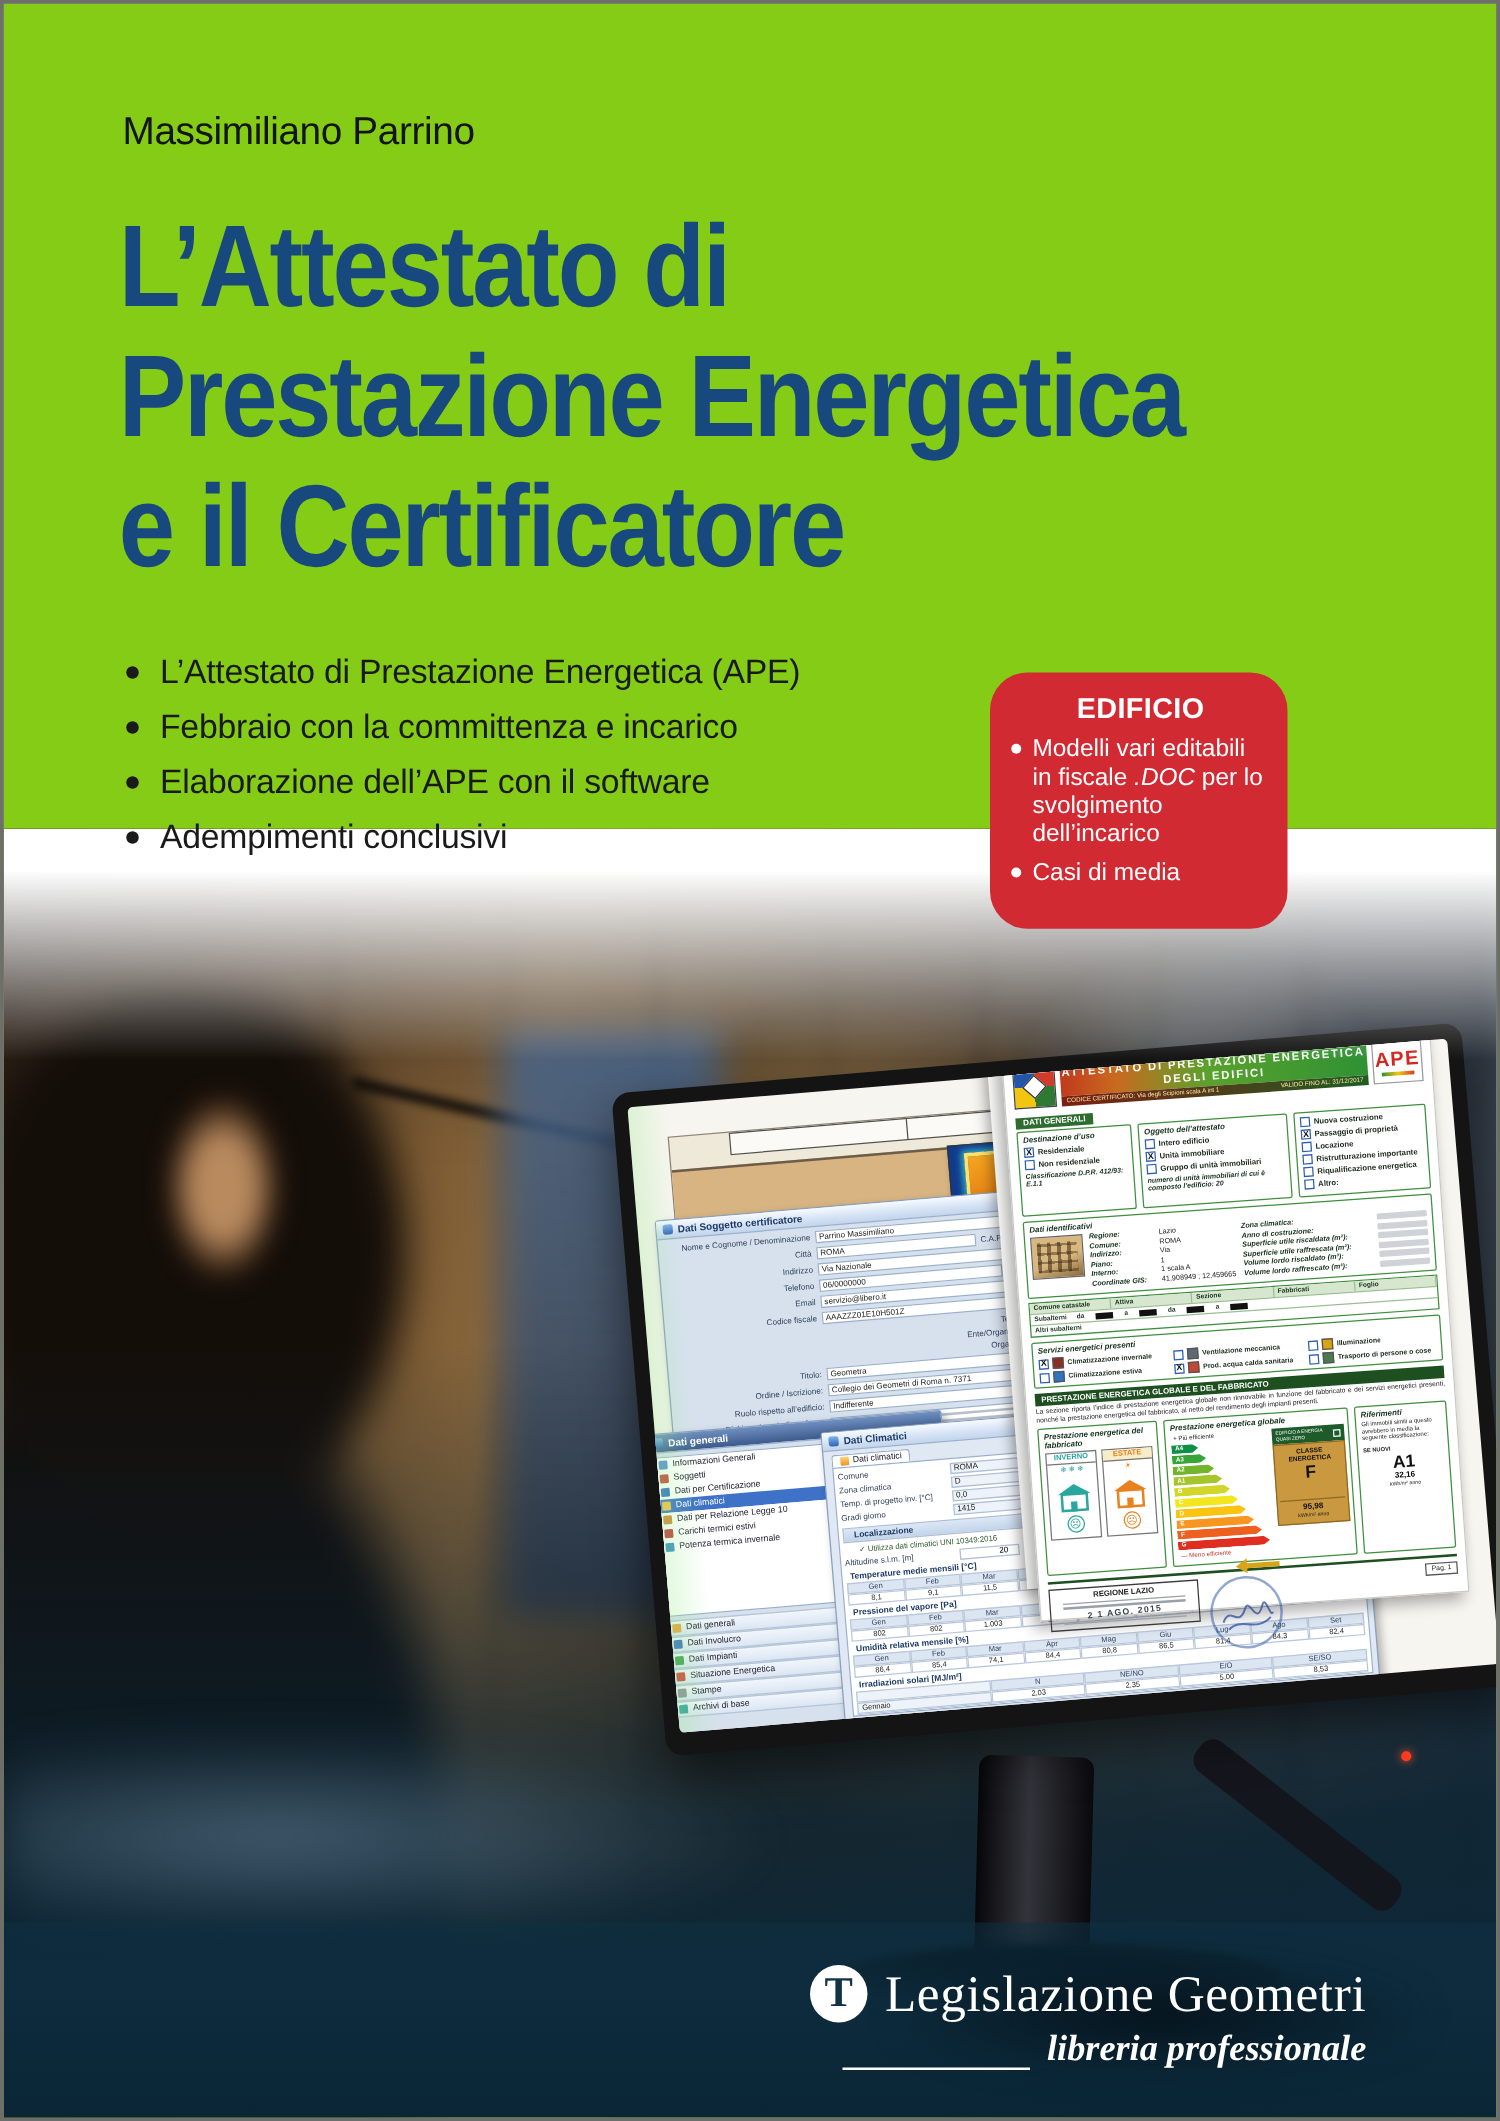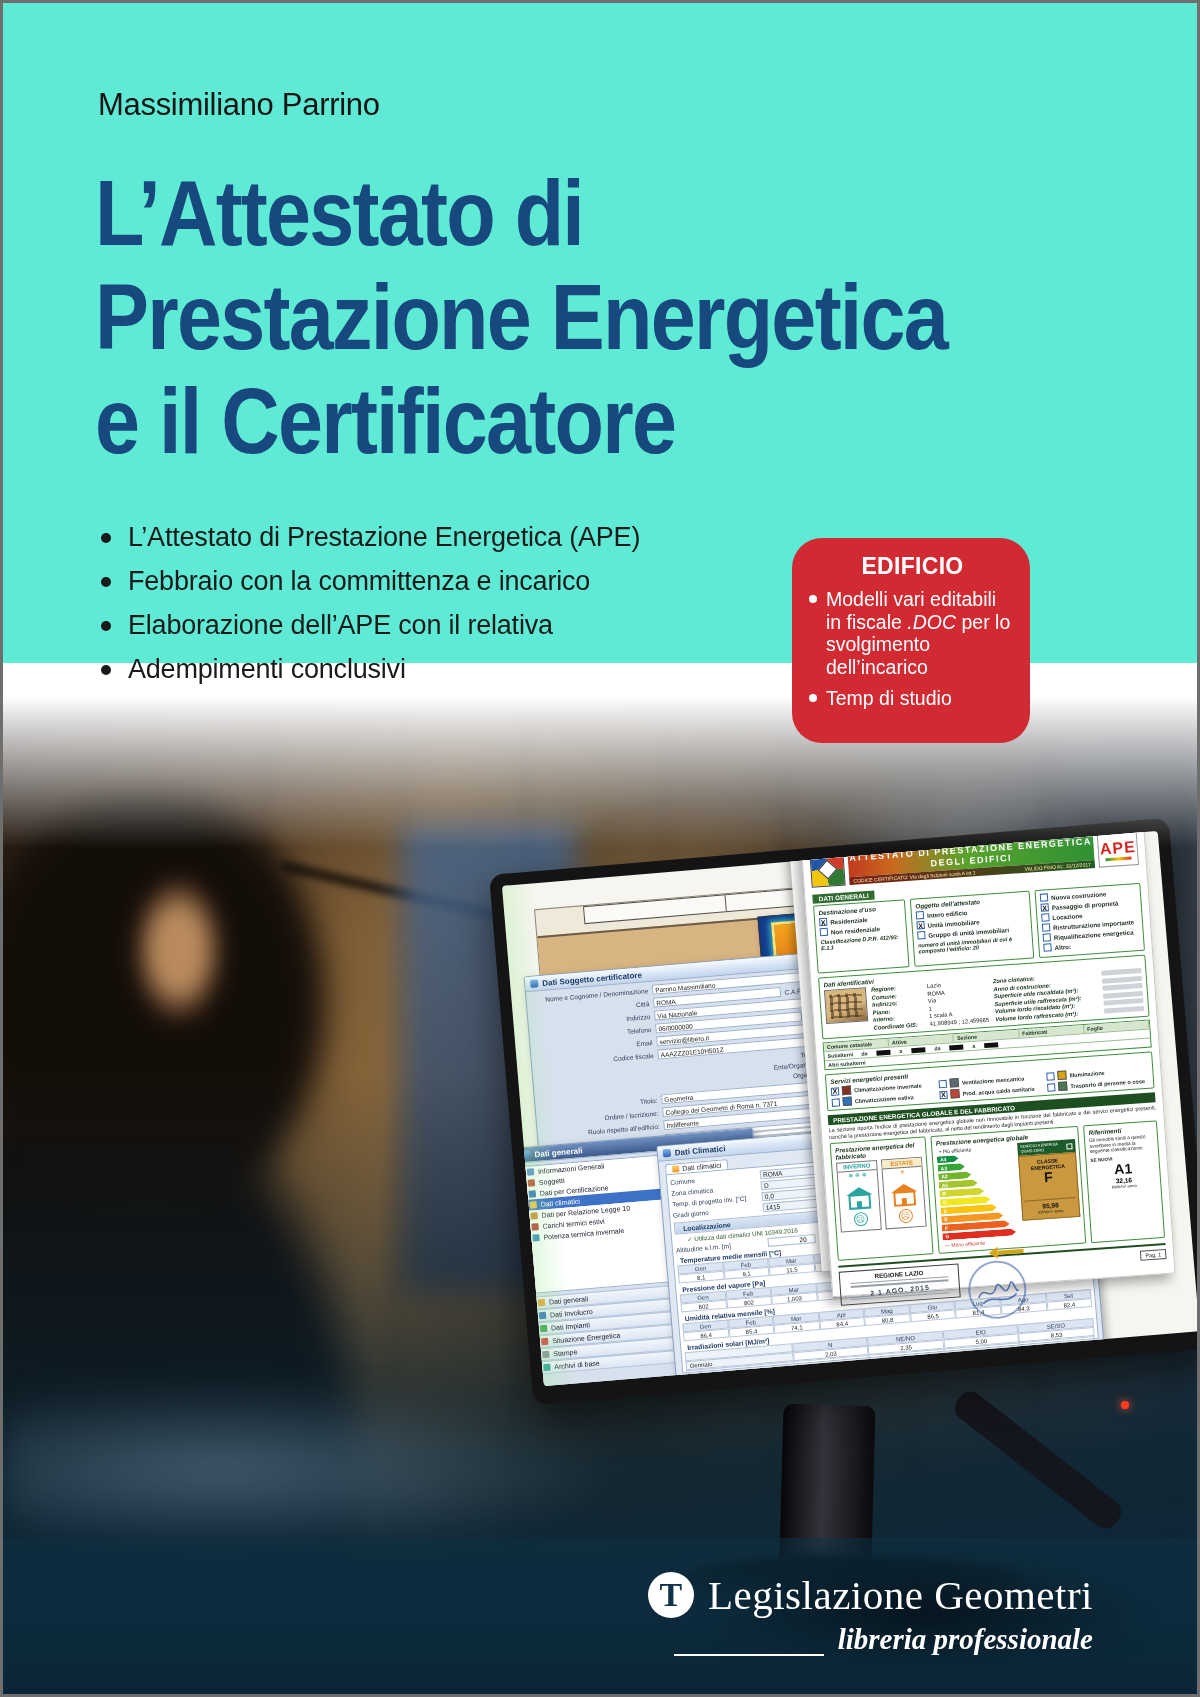--- a/index.html
+++ b/index.html
@@ -1,17 +1,17 @@
 <!DOCTYPE html>
 <html><head>
 <meta charset="utf-8">
 <style>
   *{box-sizing:border-box;margin:0;padding:0;}
   html,body{background:#e9e9e9;}
-  .page{position:relative;width:1200px;height:1697px;margin:0 auto;background:#5eead4;
+  .page{position:relative;width:1200px;height:1697px;margin:0 auto;background:#84cc16;
         border:3px solid #6e6e6e;overflow:hidden;font-family:"Liberation Sans",sans-serif;}
 
   
   .author{position:absolute;left:95px;top:84px;font-size:31px;font-weight:500;color:#141414;letter-spacing:-.3px;z-index:6;}
   .title{position:absolute;left:92px;top:158px;z-index:6;color:#17497E;font-weight:700;
          font-size:93px;line-height:104px;letter-spacing:-2px;}
   .title span{display:block;transform:scaleX(.87);transform-origin:left top;white-space:nowrap;}
   .topics{position:absolute;left:98px;top:519px;z-index:6;list-style:none;}
   .topics li{display:flex;align-items:center;margin-bottom:13px;font-size:27px;color:#1a1a1a;letter-spacing:-.2px;}
   .topics .dot{width:10px;height:10px;border-radius:50%;background:#1a1a1a;margin-right:17px;flex:0 0 auto;}
@@ -264,37 +264,37 @@
   <li>
         <span class="dot"></span>
         <span>L’Attestato di Prestazione Energetica (APE)</span>
       </li>
       <li>
         <span class="dot"></span>
         <span>Febbraio con la committenza e incarico</span>
       </li>
       <li>
         <span class="dot"></span>
-        <span>Elaborazione dell’APE con il relativa</span>
+        <span>Elaborazione dell’APE con il software</span>
       </li>
       <li>
         <span class="dot"></span>
         <span>Adempimenti conclusivi</span>
       </li>
     </ul>
 
   <div class="dl-box">
     <div class="dl-title">EDIFICIO</div>
     <div class="dl-item">
       <span class="wdot"></span>
       <span><span>Modelli vari editabili in fiscale </span><em>.DOC</em><span> per lo svolgimento dell’incarico</span></span>
     </div>
     <div class="dl-item">
       <span class="wdot"></span>
-      <span>Temp di studio</span>
+      <span>Casi di media</span>
     </div>
   </div>
 
   <div class="photo">
     <div class="stripes"></div>
     <div class="topshade"></div>
     <div class="silhouette"></div>
     <div class="ear"></div>
     <div class="glasses"></div>
     <div class="shirt"></div>

